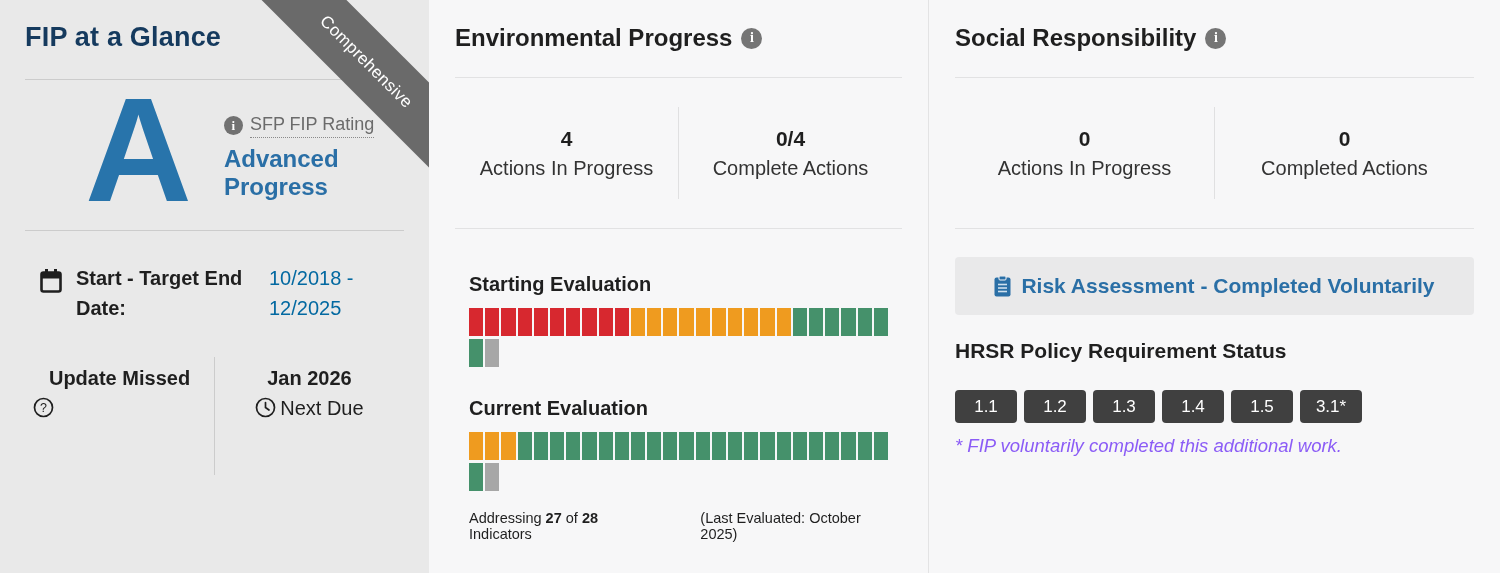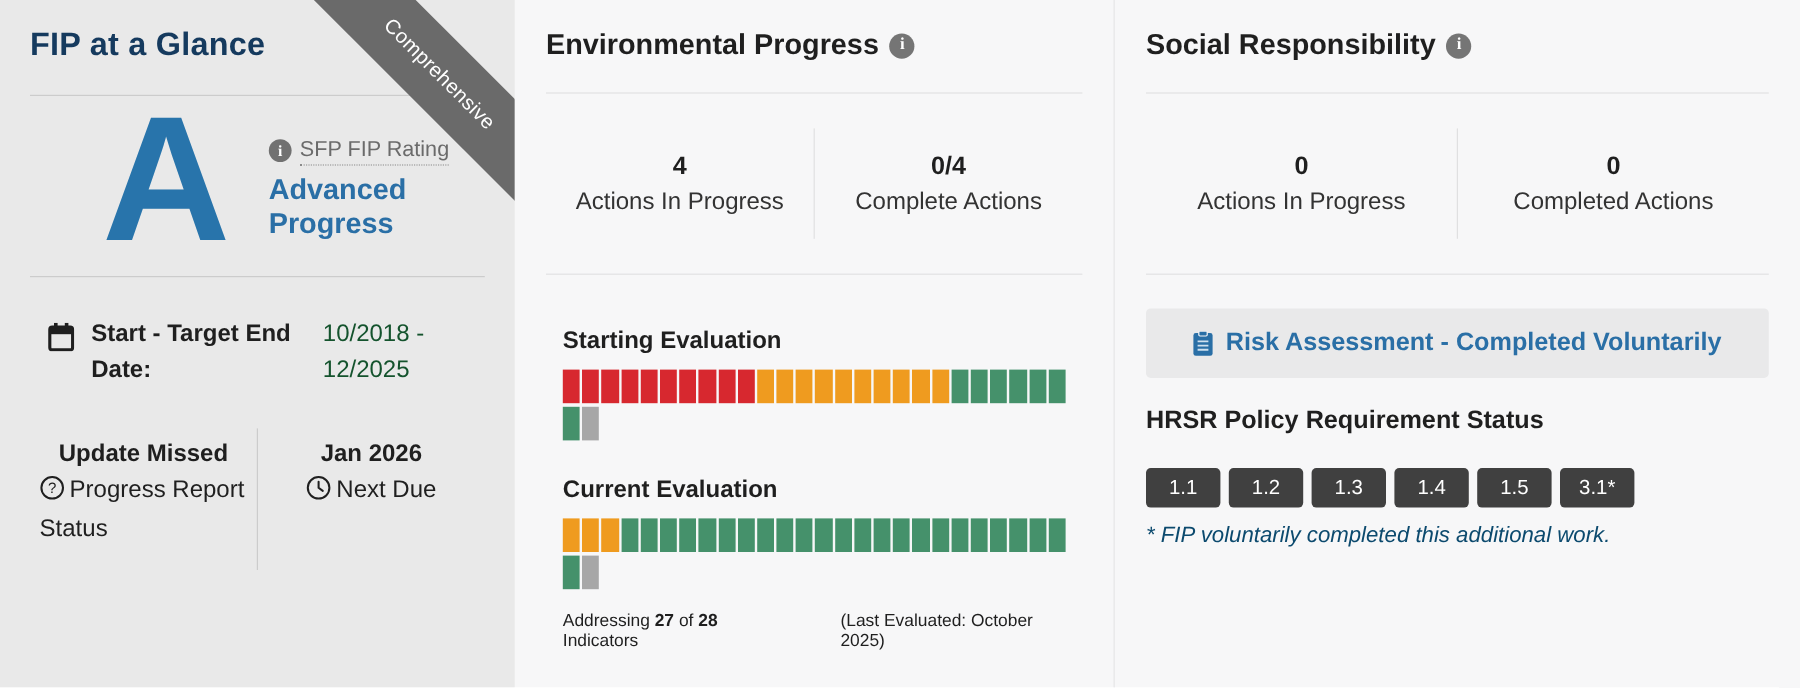--- a/index.html
+++ b/index.html
@@ -44,21 +44,21 @@
   .info-badge {
     display: inline-flex; align-items: center; justify-content: center;
     width: 19px; height: 19px; border-radius: 50%;
     background: #717171; color: #ffffff;
     font-size: 13px; font-weight: bold; font-family: "Liberation Serif", serif;
     flex: none; cursor: pointer;
   }
   .date-row { display: flex; margin-top: 32px; padding: 0 10px 0 15px; }
   .cal-icon { margin-top: 6px; flex: none; }
   .date-label { font-size: 20px; font-weight: bold; color: #1f1f1f; width: 190px; margin-left: 14px; line-height: 30px; }
-  .date-value { font-size: 20px; color: #14532d; width: 125px; margin-left: auto; line-height: 30px; }
+  .date-value { font-size: 20px; color: #0369a1; width: 125px; margin-left: auto; line-height: 30px; }
   .status-row { display: flex; margin-top: 34px; }
   .status-cell { width: 225px; padding: 6px 8px; font-size: 20px; line-height: 30px; }
   .status-cell .cell-value { font-weight: bold; text-align: center; }
   .status-divider { width: 1px; background: #cccccc; min-height: 118px; }
   .cell-label { color: #1f1f1f; }
   .cell-label .q-icon, .cell-label .clock-icon { vertical-align: -3px; margin-right: 4px; }
   .due-cell { text-align: center; }
 
   
   .panel-light {
@@ -110,21 +110,21 @@
   .risk-text { color: #2a6fa6; font-size: 21px; font-weight: 600; }
   .hrsr-title { margin-top: 24px; font-size: 21px; font-weight: bold; color: #1f1f1f; }
   .policy-buttons { display: flex; gap: 7px; margin-top: 27px; }
   .policy-btn {
     width: 62px; height: 33px;
     background: #404040; color: #ffffff;
     border: 0; border-radius: 4px;
     font-size: 17px; font-family: inherit;
     cursor: pointer;
   }
-  .footnote { margin-top: 12px; font-style: italic; font-size: 18.5px; color: #0c4a6e; }
+  .footnote { margin-top: 12px; font-style: italic; font-size: 18.5px; color: #8b5cf6; }
 
   
   .q-icon, .clock-icon { display: inline-block; }
   svg { display: block; }
 </style>
 </head>
 <body>
 
 <div class="dashboard">
 
@@ -164,21 +164,21 @@
 
     <div class="status-row">
       <div class="status-cell">
         <div class="cell-value">Update Missed</div>
         <div class="cell-label">
           <span class="q-icon">
             <svg width="21" height="21" viewBox="0 0 21 21" style="display:inline-block;">
               <circle cx="10.5" cy="10.5" r="9" fill="none" stroke="#1f1f1f" stroke-width="1.7"></circle>
               <text x="10.5" y="15" text-anchor="middle" font-size="12.5" font-family="Liberation Sans, sans-serif" fill="#1f1f1f">?</text>
             </svg>
-          </span><span>Progress Report Status</span>
+          </span>
         </div>
       </div>
       <div class="status-divider"></div>
       <div class="status-cell due-cell">
         <div class="cell-value">Jan 2026</div>
         <div class="cell-label">
           <span class="clock-icon">
             <svg width="21" height="21" viewBox="0 0 21 21" style="display:inline-block;">
               <circle cx="10.5" cy="10.5" r="9" fill="none" stroke="#1f1f1f" stroke-width="1.7"></circle>
               <path d="M10.5 5.5 V10.5 L14 13" fill="none" stroke="#1f1f1f" stroke-width="1.7" stroke-linecap="round"></path>

